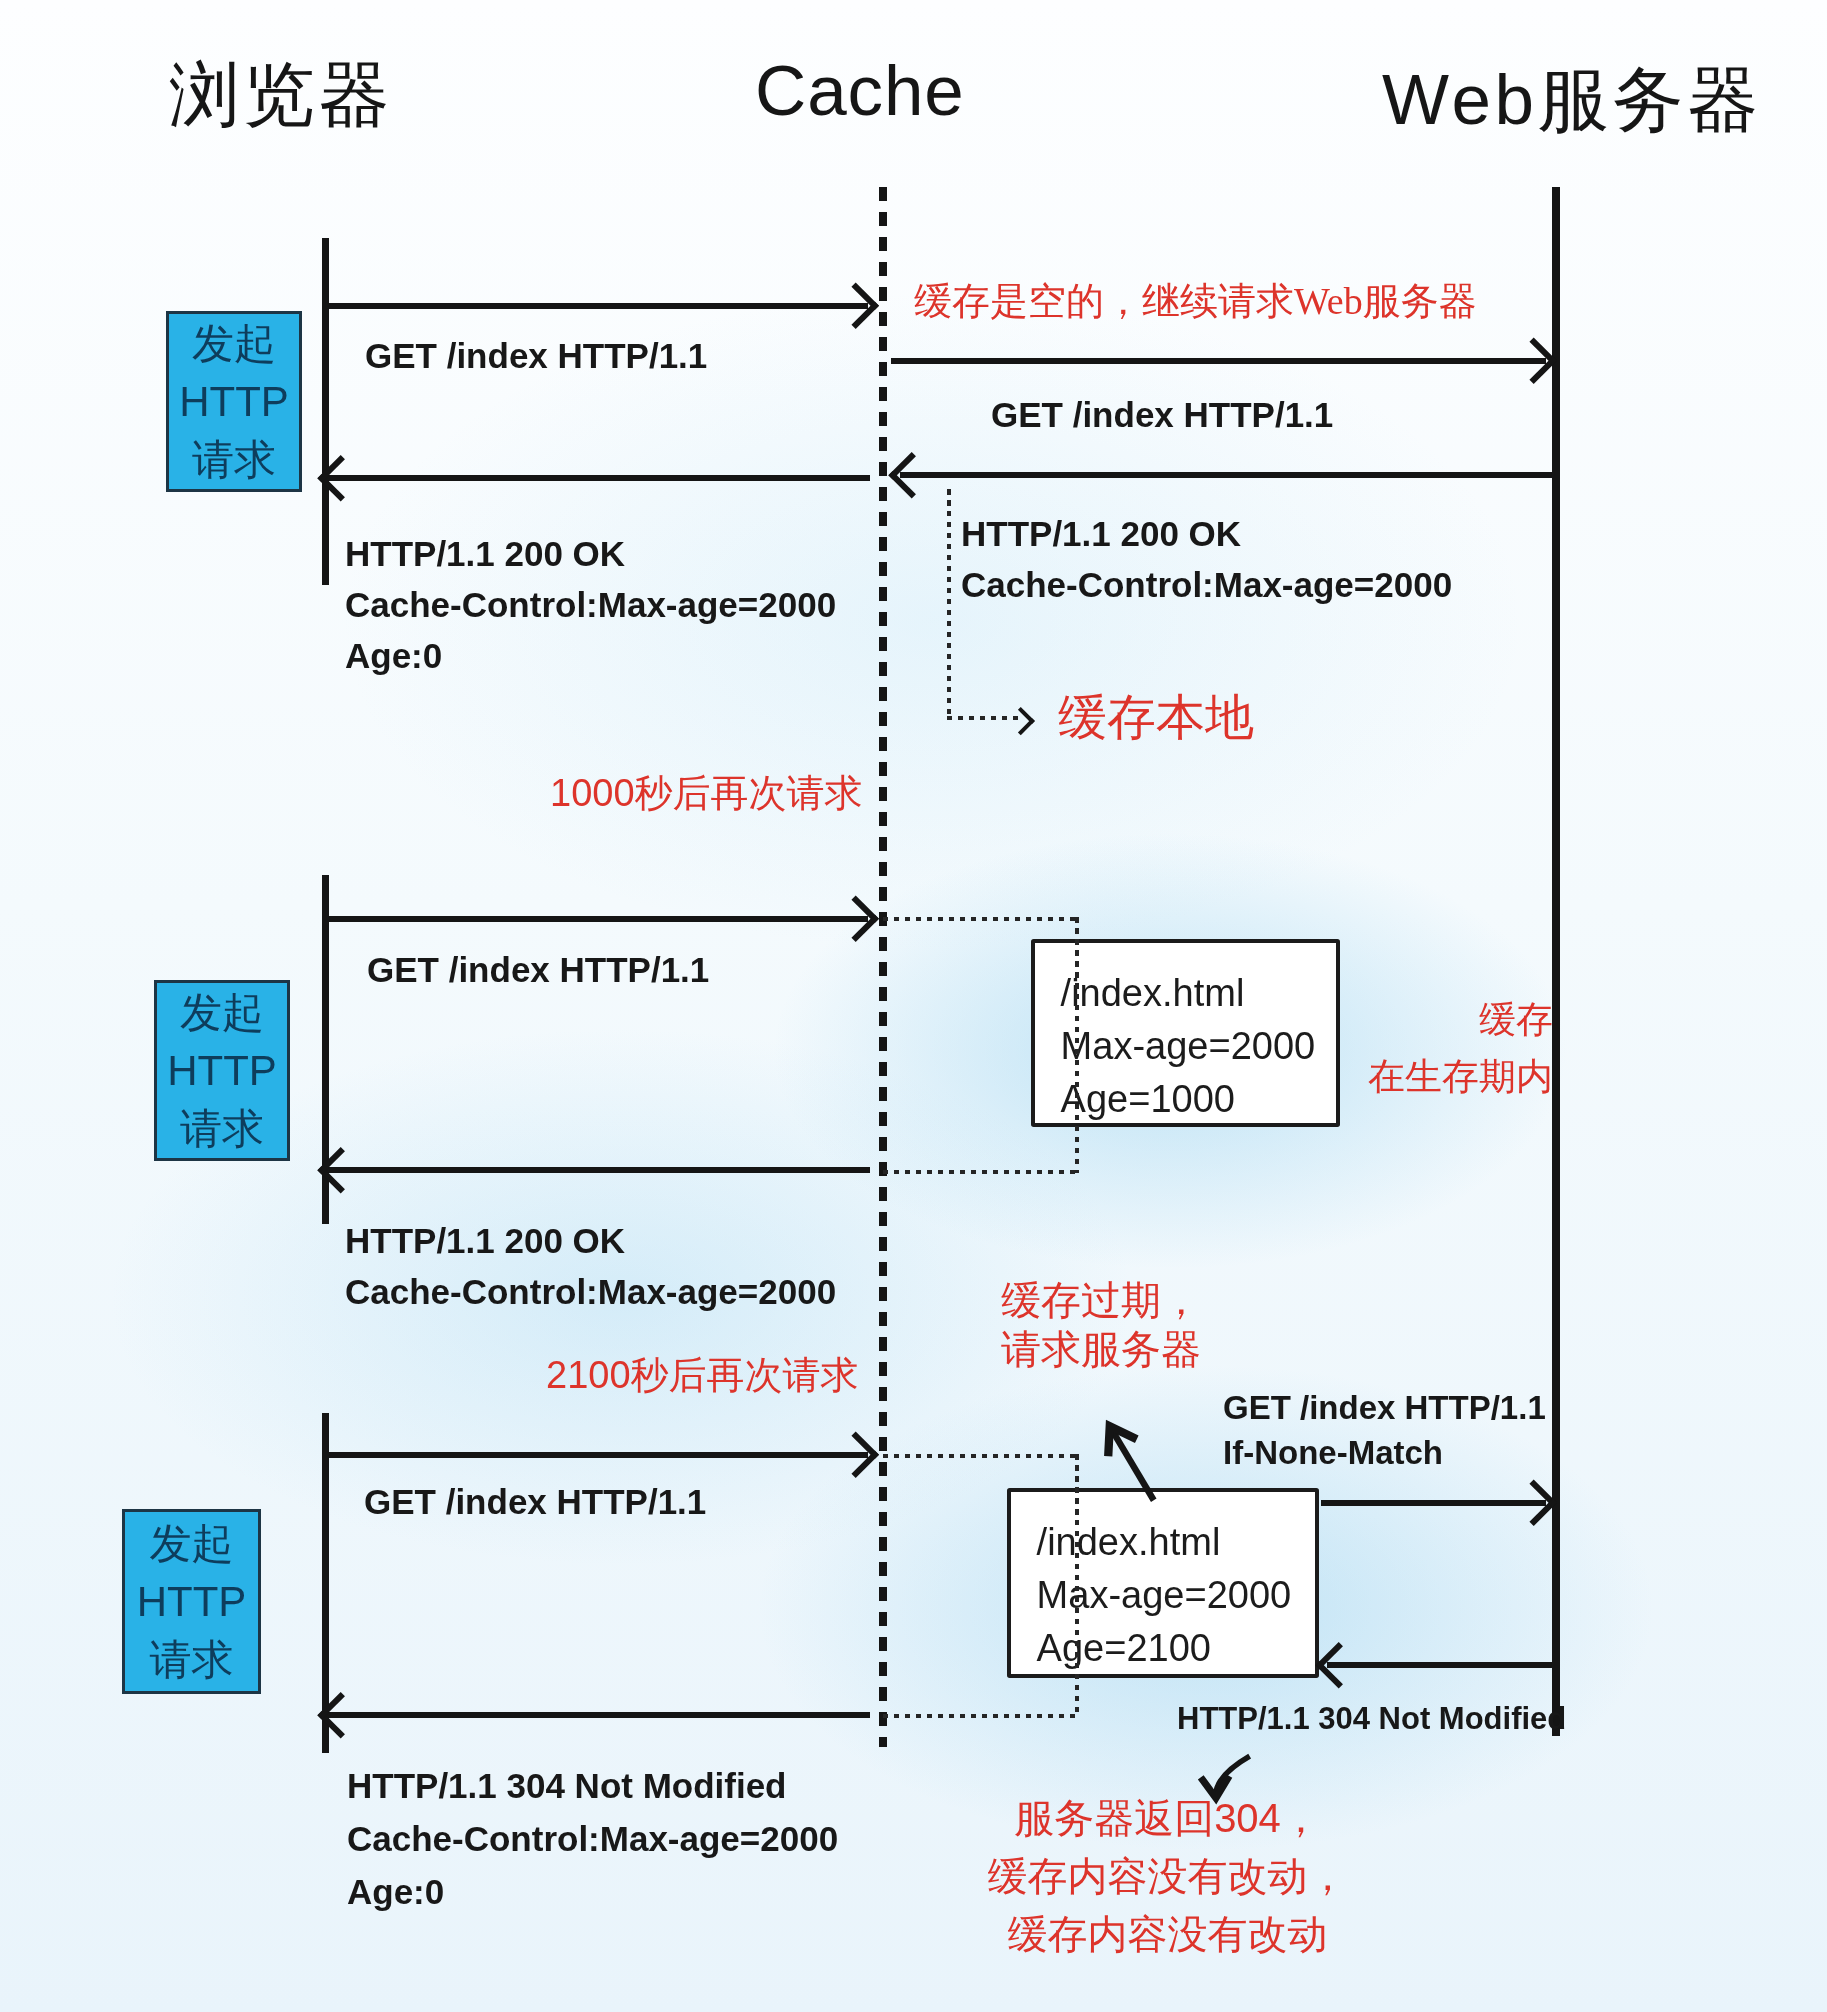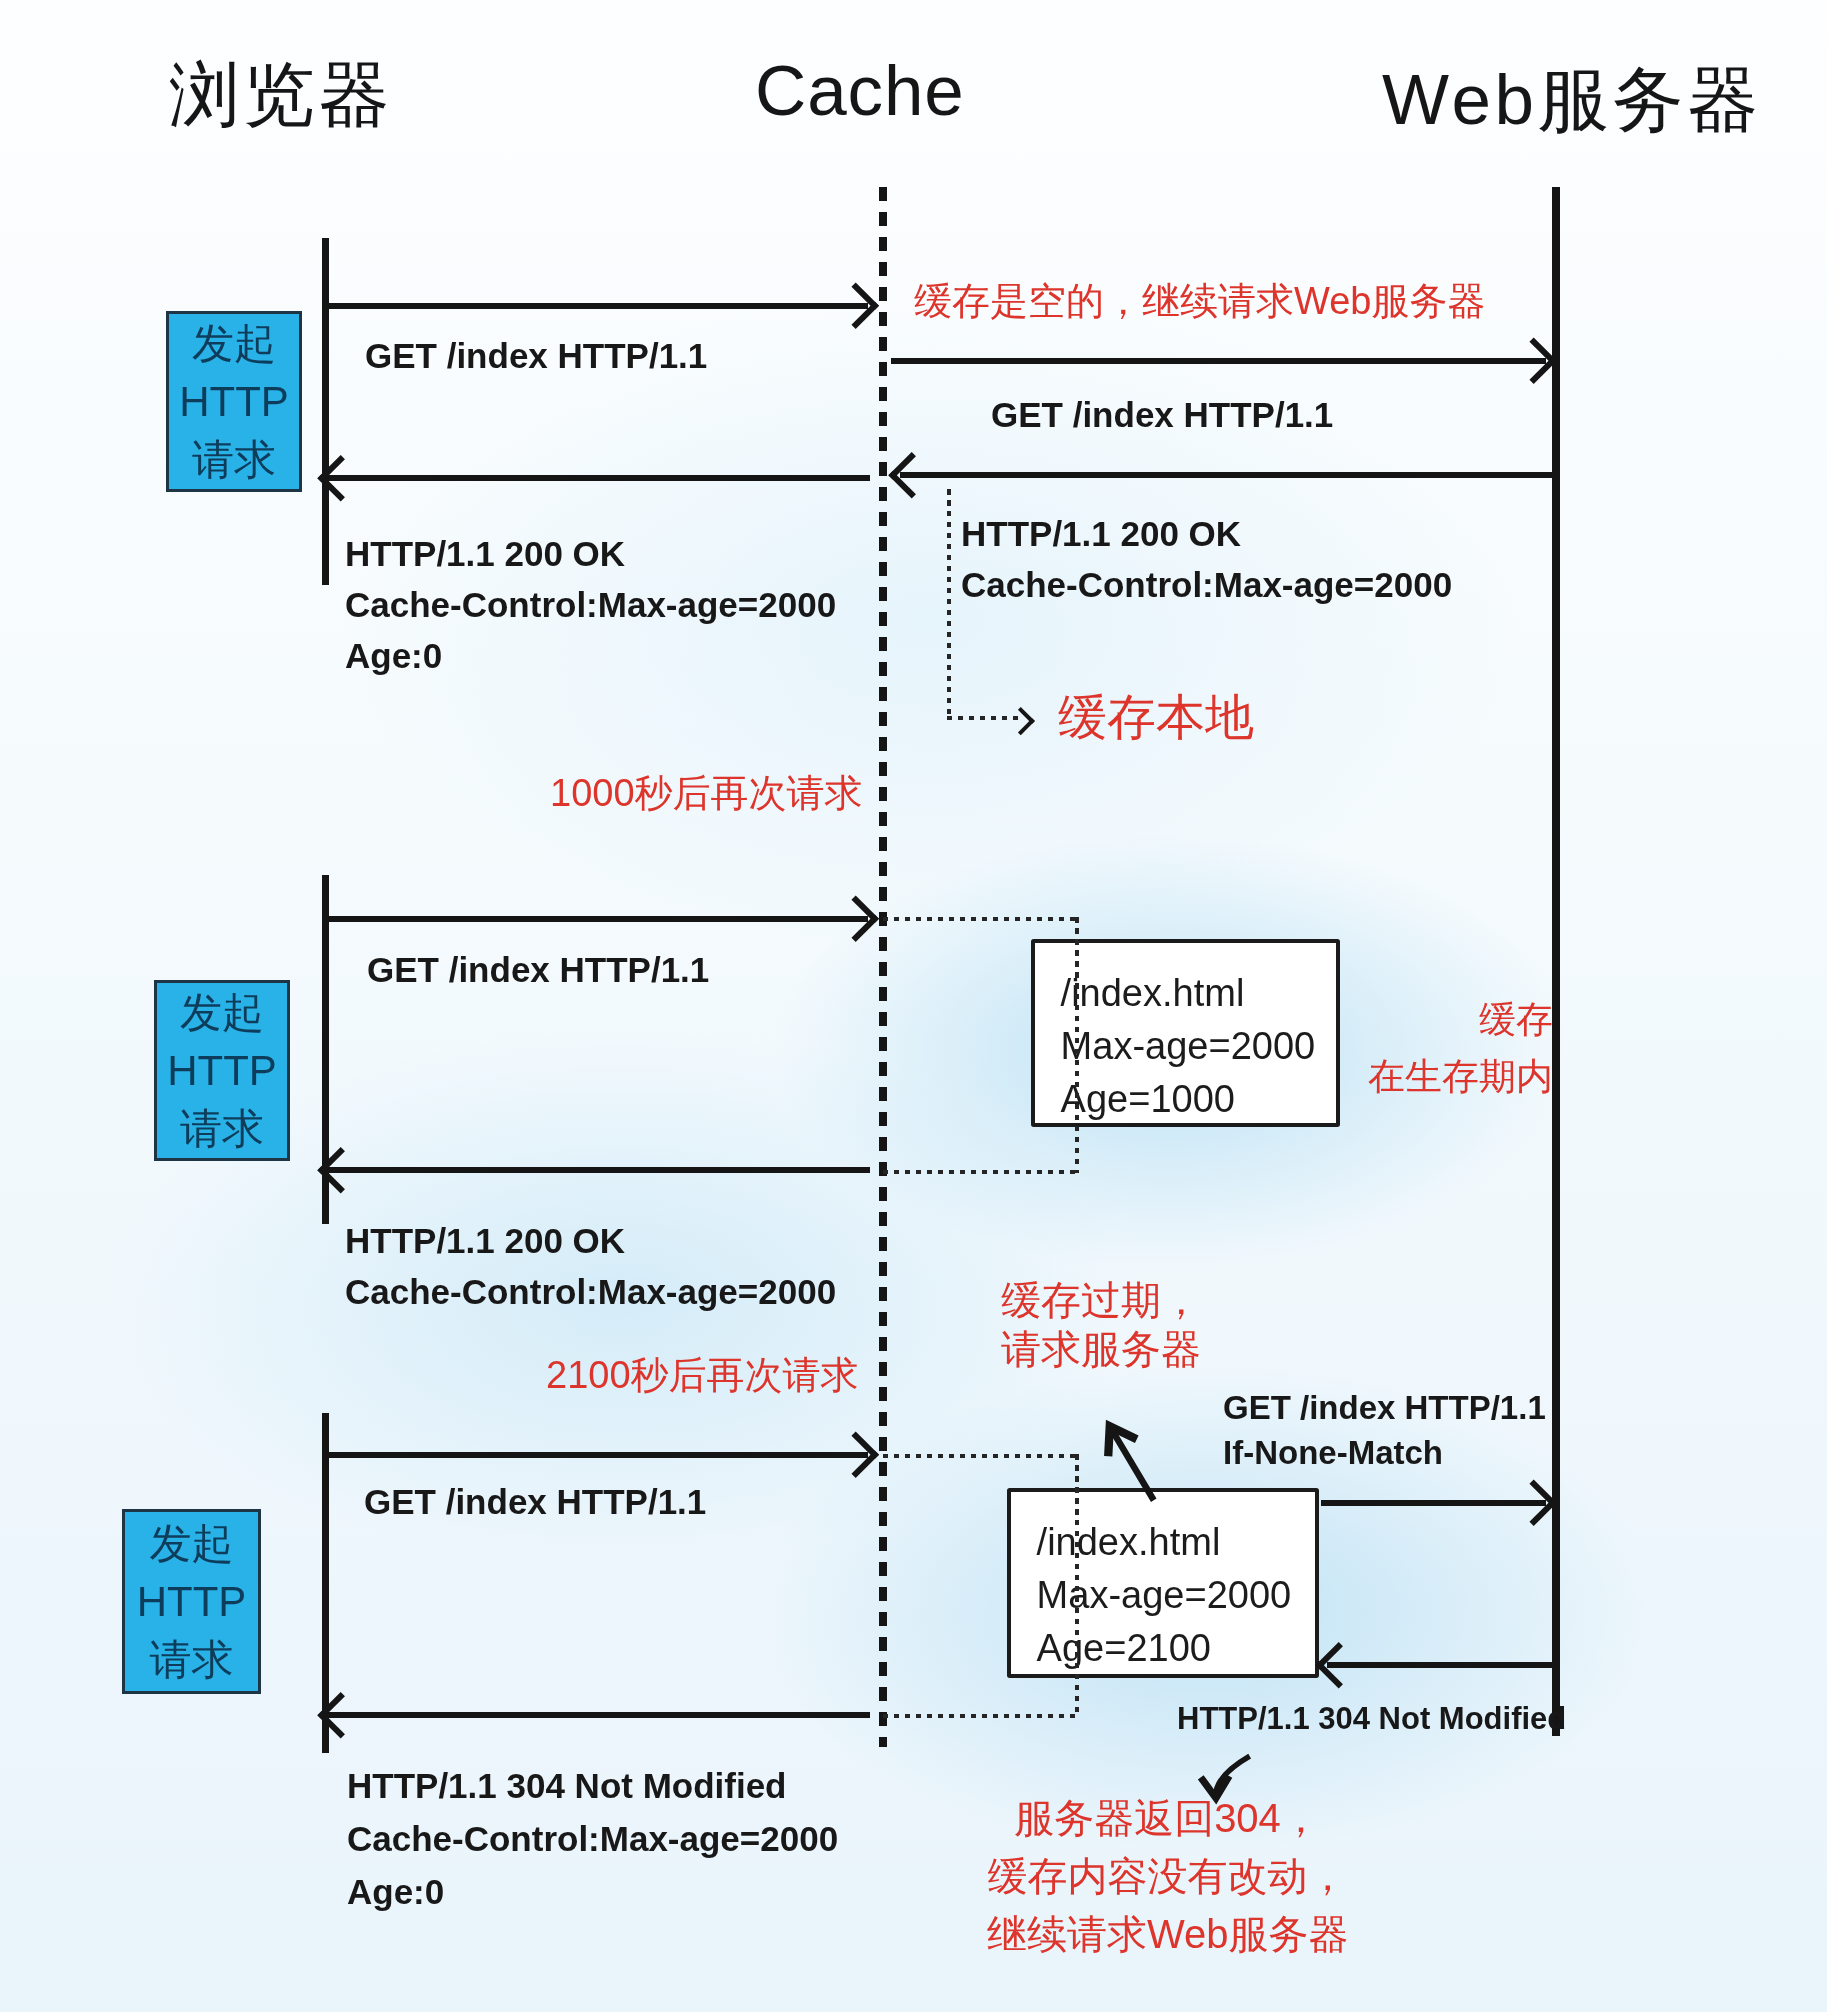--- a/index.html
+++ b/index.html
@@ -54,21 +54,21 @@
   <div class="abs life-solid" style="left:322px; top:875px; height:349px;"></div>
   <div class="abs life-solid" style="left:322px; top:1413px; height:340px;"></div>
   <div class="abs life-dotted" style="left:879px; top:187px; height:1560px;"></div>
   <div class="abs life-solid" style="left:1552px; top:187px; width:8.2px; height:1549px;"></div>
 
   <div class="arrow r" style="left:327px; top:303px; width:541px;">
       <span class="head"></span>
     </div>
   <div class="abs msg" style="left:365px; top:336px;">GET /index HTTP/1.1</div>
 
-  <div class="abs red note" style="left:914px; top:276px;">缓存是空的，继续请求Web服务器</div>
+  <div class="abs red note" style="left:914px; top:276px;font-family:Liberation Serif, serif;">缓存是空的，继续请求Web服务器</div>
 
   <div class="arrow r" style="left:891px; top:358px; width:655px;">
       <span class="head"></span>
     </div>
   <div class="abs msg" style="left:991px; top:395px;">GET /index HTTP/1.1</div>
 
   <div class="arrow l" style="left:900px; top:472px; width:658px;">
       <span class="head"></span>
     </div>
   <div class="arrow l" style="left:329px; top:475px; width:541px;">
@@ -180,21 +180,21 @@
 
   <div class="abs msg" style="left:347px; top:1759px; line-height:53px;">
     <div>HTTP/1.1 304 Not Modified</div>
     <div>Cache-Control:Max-age=2000</div>
     <div>Age:0</div>
   </div>
 
   <div class="abs red" style="left:987px; top:1789px; width:361px; text-align:center; font-size:40px; line-height:58px;">
     <div>服务器返回304，</div>
     <div>缓存内容没有改动，</div>
-    <div>继续请求Web服务器</div>
+    <div>缓存内容没有改动</div>
   </div>
 
   <svg class="overlay" width="1827" height="2013" viewBox="0 0 2000 2203">
     <defs>
       <marker id="chev" viewBox="0 0 20 20" refX="15" refY="10" markerWidth="6.5" markerHeight="6.5" orient="auto-start-reverse">
         <path d="M4 2 L16 10 L4 18" fill="none" stroke="#151515" stroke-width="4"></path>
       </marker>
     </defs>
     <path d="M1263 1642 L1216 1563" fill="none" stroke="#151515" stroke-width="7" marker-end="url(#chev)"></path>
     <path d="M1368 1922 Q1330 1944 1331 1966" fill="none" stroke="#151515" stroke-width="6" marker-end="url(#chev)"></path>

